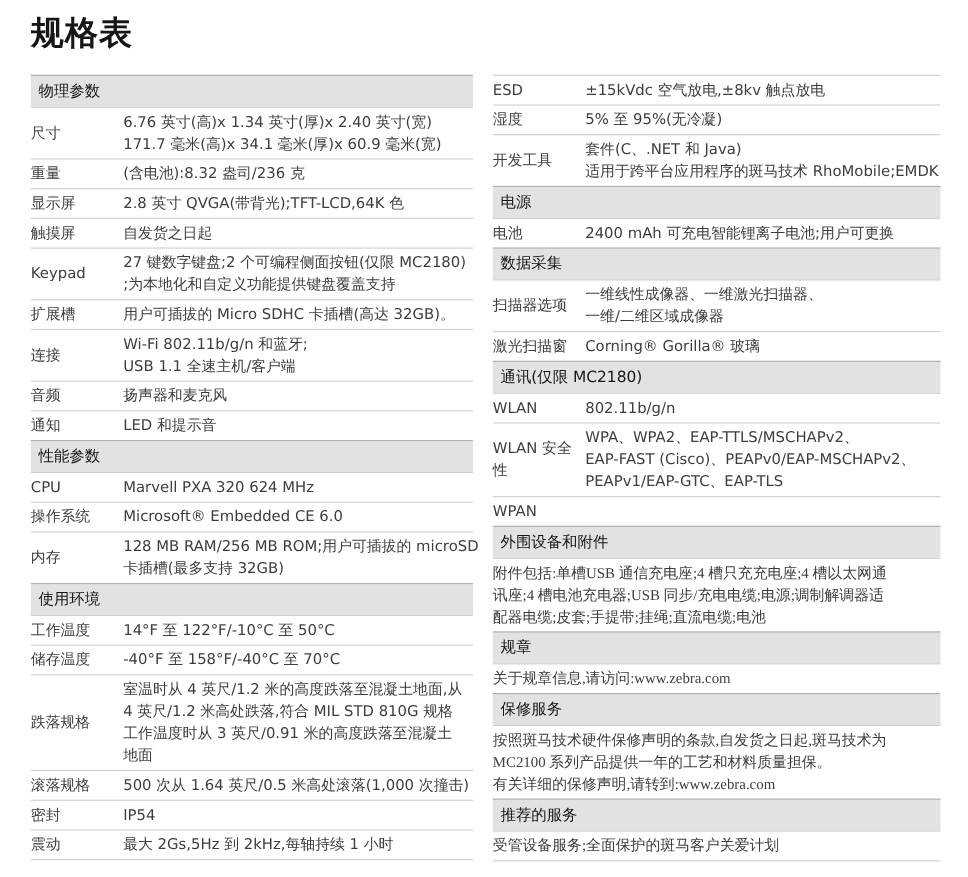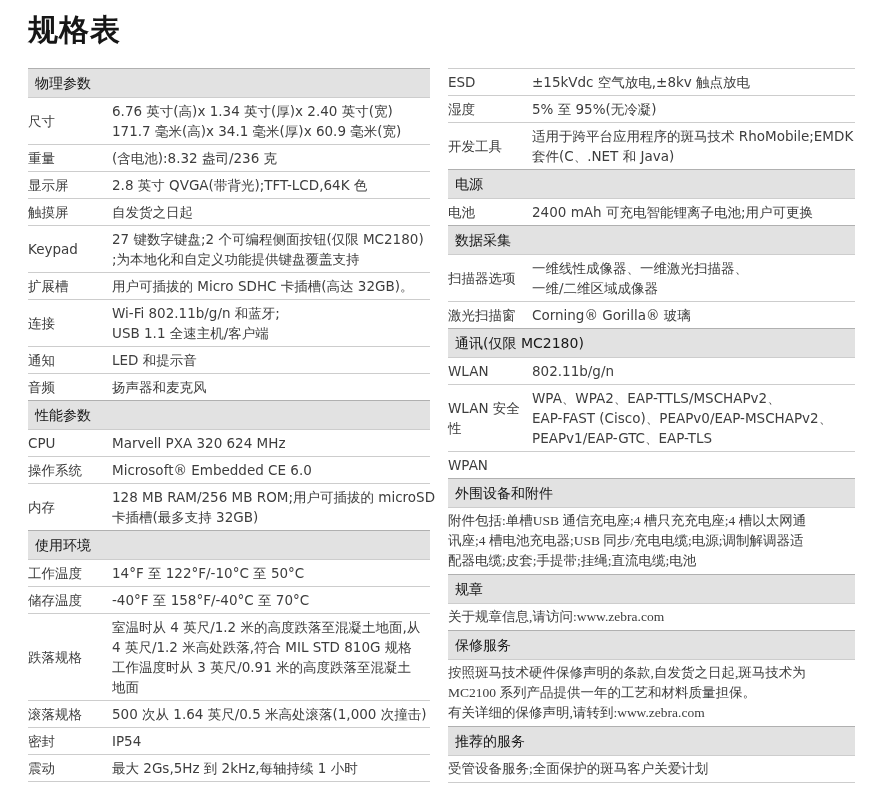--- a/index.html
+++ b/index.html
@@ -133,29 +133,29 @@
           </div>
         </div>
         <div class="spec-row">
           <div class="spec-label">连接</div>
           <div class="spec-value">
             <div class="line">Wi-Fi 802.11b/g/n 和蓝牙;</div>
             <div class="line">USB 1.1 全速主机/客户端</div>
           </div>
         </div>
         <div class="spec-row">
+          <div class="spec-label">音频</div>
+          <div class="spec-value">
+            <div class="line">扬声器和麦克风</div>
+          </div>
+        </div>
+        <div class="spec-row">
           <div class="spec-label">通知</div>
           <div class="spec-value">
             <div class="line">LED 和提示音</div>
-          </div>
-        </div>
-        <div class="spec-row">
-          <div class="spec-label">音频</div>
-          <div class="spec-value">
-            <div class="line">扬声器和麦克风</div>
           </div>
         </div>
         <div class="section-header">性能参数</div>
         <div class="spec-row">
           <div class="spec-label">CPU</div>
           <div class="spec-value">
             <div class="line">Marvell PXA 320 624 MHz</div>
           </div>
         </div>
         <div class="spec-row">
@@ -221,22 +221,22 @@
         </div>
         <div class="spec-row">
           <div class="spec-label">湿度</div>
           <div class="spec-value">
             <div class="line">5% 至 95%(无冷凝)</div>
           </div>
         </div>
         <div class="spec-row">
           <div class="spec-label">开发工具</div>
           <div class="spec-value">
+            <div class="line">套件(C、.NET 和 Java)</div>
             <div class="line">适用于跨平台应用程序的斑马技术 RhoMobile;EMDK</div>
-            <div class="line">套件(C、.NET 和 Java)</div>
           </div>
         </div>
         <div class="section-header">电源</div>
         <div class="spec-row">
           <div class="spec-label">电池</div>
           <div class="spec-value">
             <div class="line">2400 mAh 可充电智能锂离子电池;用户可更换</div>
           </div>
         </div>
         <div class="section-header">数据采集</div>

